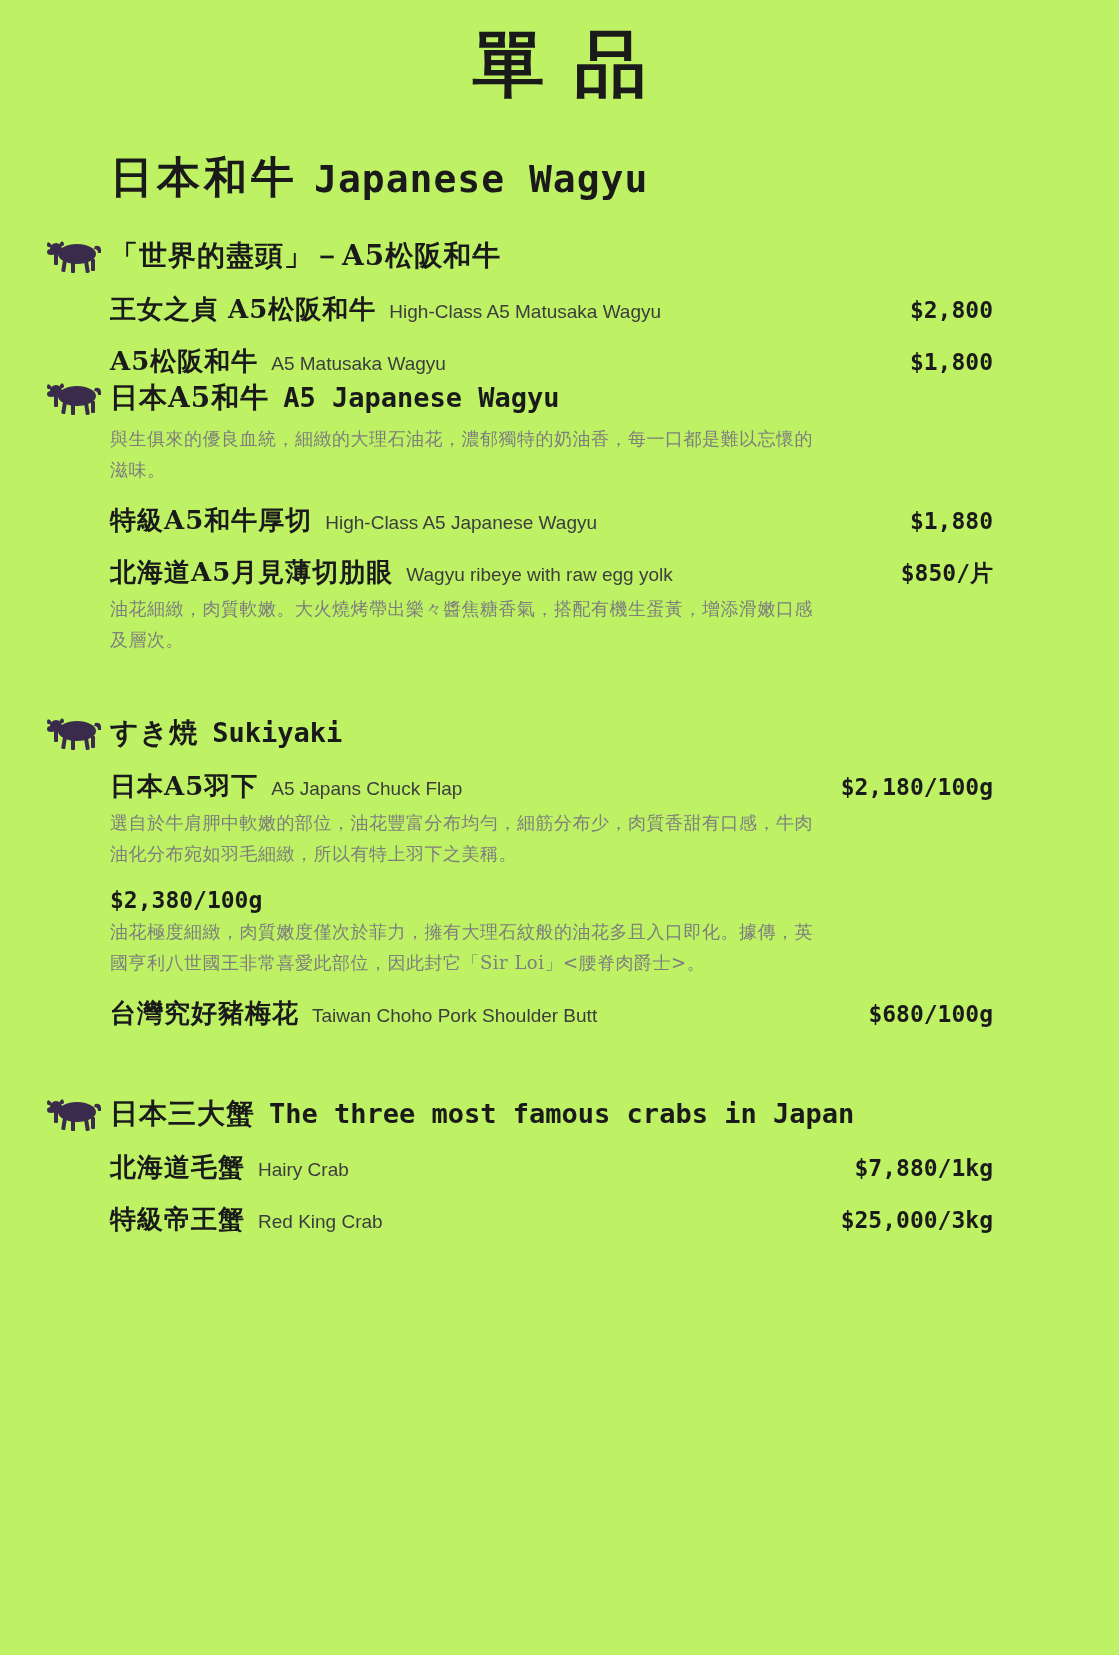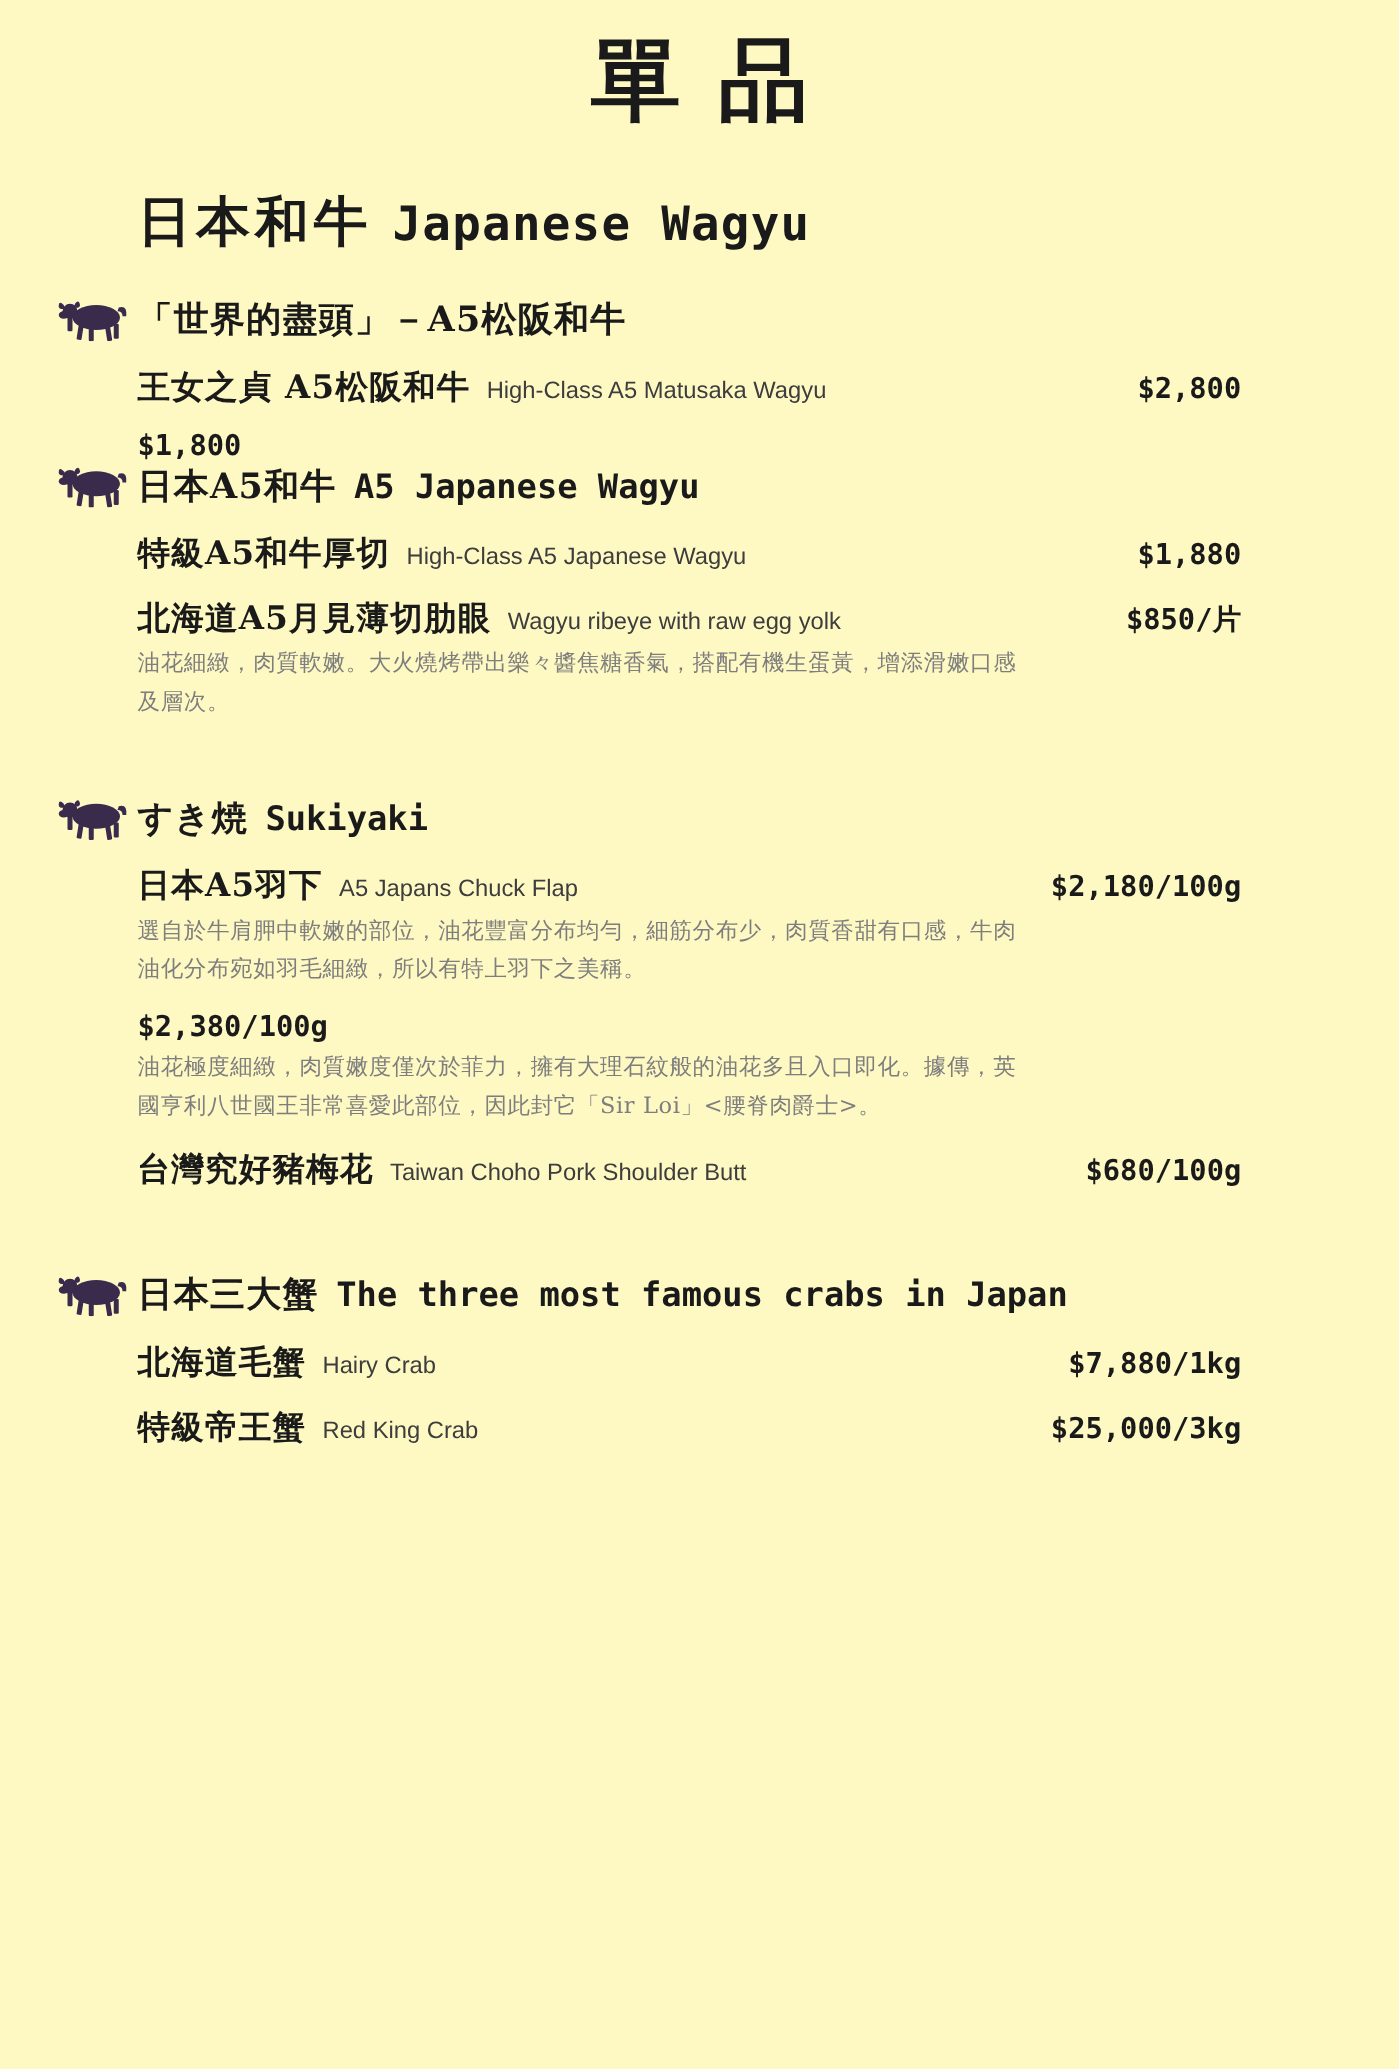--- a/index.html
+++ b/index.html
@@ -1,18 +1,18 @@
 <!DOCTYPE html>
 <html><head>
 <meta charset="utf-8">
 <style>
   * { margin:0; padding:0; box-sizing:border-box; }
   html,body { background:#ffffff; }
   .page {
-    width:1119px; height:1655px; background:#fef9c3; color:#1a1a1a;
+    width:1119px; height:1655px; background:#bef264; color:#1a1a1a;
     font-family:"DejaVu Serif", serif; position:relative; overflow:hidden;
     padding-top:24px;
   }
   .page-title {
     text-align:center; font-size:72px; font-weight:bold; letter-spacing:30px;
     text-indent:30px; line-height:1.1;
   }
   .section-header { margin:46px 126px 0 110px; }
   .section-title-zh { font-size:43px; font-weight:bold; letter-spacing:4px; }
   .section-title-en {
@@ -81,20 +81,24 @@
       <span class="group-title-zh">「世界的盡頭」－A5松阪和牛</span><span class="group-title-en"></span>
     </div>
     <div class="item">
       <div class="item-name">
         <span class="item-zh">王女之貞 A5松阪和牛</span>
         <span class="item-en">High-Class A5 Matusaka Wagyu</span>
       </div>
       <div class="price">$2,800</div>
     </div>
     <div class="item">
+      <div class="item-name">
+        <span class="item-zh">A5松阪和牛</span>
+        <span class="item-en">A5 Matusaka Wagyu</span>
+      </div>
       <div class="price">$1,800</div>
     </div>
   </section>
 
   <section class="group gap-b">
     <div class="group-header">
       <span class="cow">
         <svg width="56" height="34" viewBox="0 0 56 34">
             <g fill="#3a2b4d">
           <ellipse cx="31" cy="15" rx="19" ry="10"></ellipse>
@@ -106,20 +110,21 @@
           <rect x="17" y="21" width="4" height="12" rx="1" transform="rotate(9 19 21)"></rect>
           <rect x="25" y="22" width="4" height="12" rx="1"></rect>
           <rect x="38" y="22" width="4" height="12" rx="1" transform="rotate(-9 40 22)"></rect>
           <rect x="45" y="20" width="4" height="12" rx="1"></rect>
           <path d="M49,7 Q56,5 55,14 L52,14 Q52,10 48,10 Z"></path>
         </g>
           </svg>
       </span>
       <span class="group-title-zh">日本A5和牛</span><span class="group-title-en">A5 Japanese Wagyu</span>
     </div>
+    <p class="group-desc">與生俱來的優良血統，細緻的大理石油花，濃郁獨特的奶油香，每一口都是難以忘懷的滋味。</p>
     <div class="item">
       <div class="item-name">
         <span class="item-zh">特級A5和牛厚切</span>
         <span class="item-en">High-Class A5 Japanese Wagyu</span>
       </div>
       <div class="price">$1,880</div>
     </div>
     <div class="item">
       <div class="item-name">
         <span class="item-zh">北海道A5月見薄切肋眼</span>

